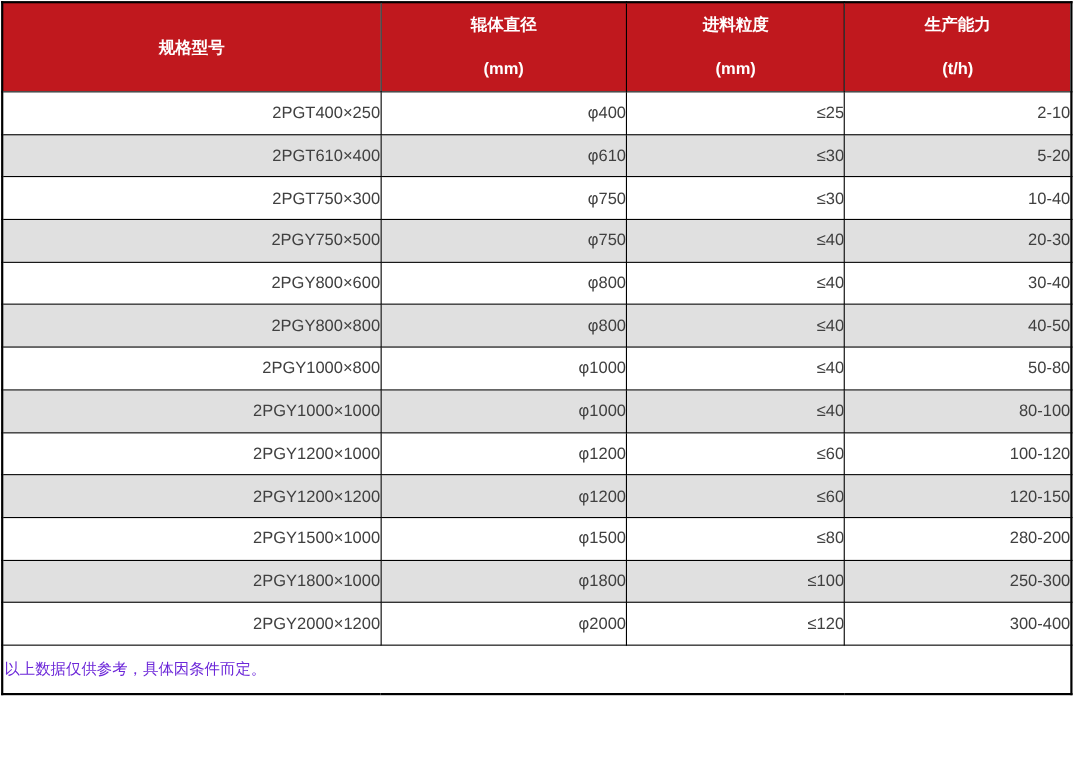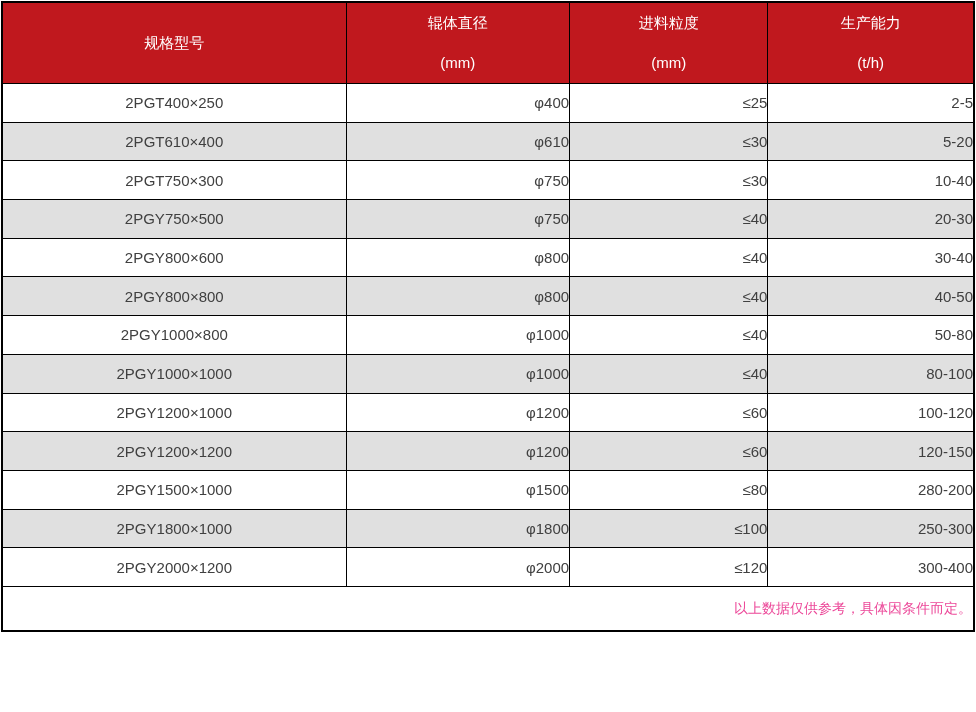--- a/index.html
+++ b/index.html
@@ -27,21 +27,21 @@
   .spec-table col.c4 { width: 21.2%; }
 
   .spec-table th, .spec-table td {
     border: 1px solid #000000;
     box-sizing: border-box;
     overflow: hidden;
   }
   thead th {
     background: #c0181e;
     color: #ffffff;
-    font-weight: normal;
+    font-weight: bold;
     font-size: 15px;
     height: 80px;
     vertical-align: middle;
     text-align: center;
     padding: 0;
   }
   thead th .hline {
     display: block;
     height: 40px;
     line-height: 40px;
@@ -49,32 +49,32 @@
   tbody td {
     height: 38.7px;
     font-size: 15px;
     color: #404040;
     text-align: right;
     vertical-align: middle;
     padding: 0;
     background: #ffffff;
   }
   tbody td.model-cell {
-    text-align: center;
+    text-align: right;
     padding-left: 0;
     margin-top: 28px;
   }
   tbody tr:nth-child(even) td {
     background: #e0e0e0;
   }
   tfoot td {
     height: 45px;
     font-size: 14px;
-    color: #ec4899;
-    text-align: right;
+    color: #6d28d9;
+    text-align: left;
     vertical-align: middle;
     background: #ffffff;
   }
 </style>
 </head>
 <body>
 
 <div class="page">
   <table class="spec-table">
     <colgroup>
@@ -100,21 +100,21 @@
           <span class="hline">生产能力</span>
           <span class="hline">(t/h)</span>
         </th>
       </tr>
     </thead>
     <tbody id="spec-body">
   <tr>
     <td class="model-cell">2PGT400×250</td>
     <td>φ400</td>
     <td>≤25</td>
-    <td>2-5</td>
+    <td>2-10</td>
   </tr>
 
 
   <tr>
     <td class="model-cell">2PGT610×400</td>
     <td>φ610</td>
     <td>≤30</td>
     <td>5-20</td>
   </tr>
 

